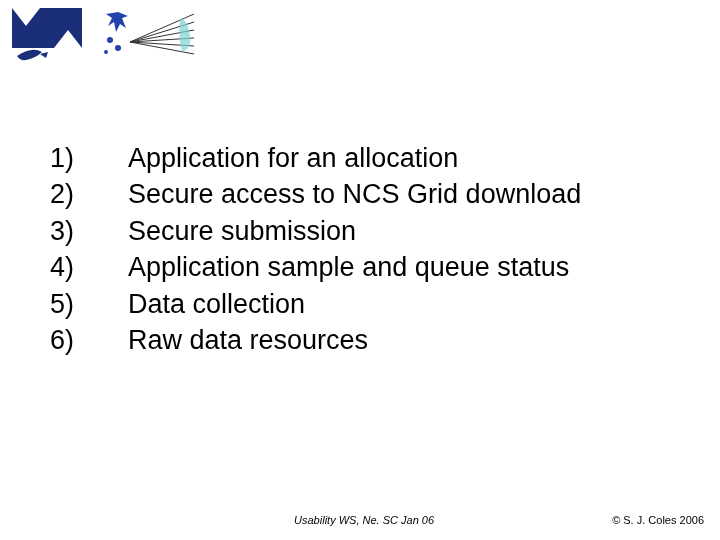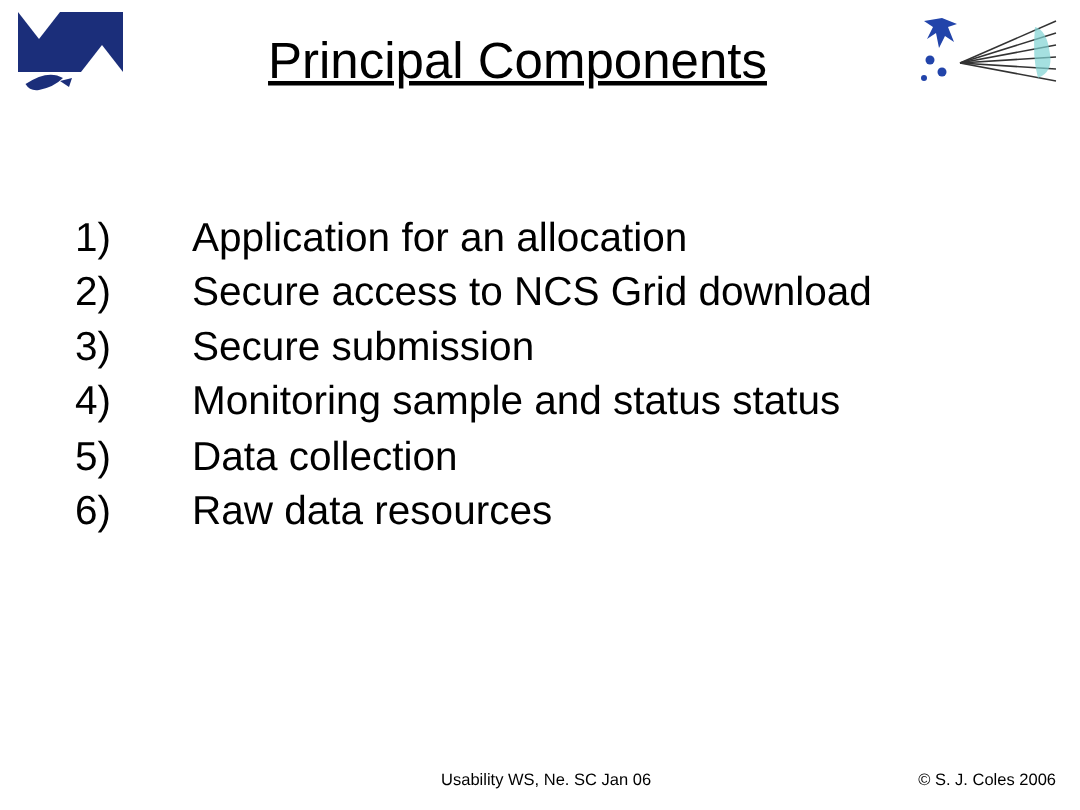--- a/index.html
+++ b/index.html
@@ -67,20 +67,21 @@
       display: flex;
       justify-content: space-between;
       align-items: flex-end;
       padding: 0 16px;
     }
     .footer-center {
       flex: 1;
       text-align: center;
       font-size: 11px;
       color: #000;
+      font-style: italic;
     }
     .footer-right {
       font-size: 11px;
       color: #000;
       text-align: left;
       padding-left: 20px;
     }
     .footer-left-spacer {
       width: 120px;
     }
@@ -91,21 +92,20 @@
 <div class="header">
   <div class="logo-left">
     <svg viewBox="0 0 70 62" width="70" height="62">
       <rect x="0" y="0" width="70" height="40" fill="#1b2e7a"></rect>
       <polygon points="0,0 28,0 14,18" fill="#ffffff"></polygon>
       <polygon points="70,40 42,40 56,22" fill="#ffffff"></polygon>
       <path d="M 5 48 Q 20 38 30 44 Q 24 50 14 52 Q 8 53 5 48 Z" fill="#1b2e7a"></path>
       <polygon points="28,46 36,44 34,50" fill="#1b2e7a"></polygon>
     </svg>
   </div>
-  <h1 class="title">Principal Components</h1>
   <div class="logo-right">
     <svg viewBox="0 0 100 52" width="100" height="52">
       <path d="M 8 6 L 14 10 L 10 18 L 16 14 L 18 24 L 22 16 L 28 20 L 24 10 L 30 8 L 20 4 Z" fill="#2244aa"></path>
       <circle cx="12" cy="32" r="3" fill="#2244aa"></circle>
       <circle cx="20" cy="40" r="3" fill="#2244aa"></circle>
       <circle cx="8" cy="44" r="2" fill="#2244aa"></circle>
       <line x1="32" y1="34" x2="96" y2="6" stroke="#333" stroke-width="1"></line>
       <line x1="32" y1="34" x2="96" y2="14" stroke="#333" stroke-width="1"></line>
       <line x1="32" y1="34" x2="96" y2="22" stroke="#333" stroke-width="1"></line>
       <line x1="32" y1="34" x2="96" y2="30" stroke="#333" stroke-width="1"></line>
@@ -125,21 +125,21 @@
     <div class="list-item">
       <span class="marker">2)</span>
       <span class="item-text">Secure access to NCS Grid download</span>
     </div>
     <div class="list-item">
       <span class="marker">3)</span>
       <span class="item-text">Secure submission</span>
     </div>
     <div class="list-item">
       <span class="marker">4)</span>
-      <span class="item-text">Monitoring sample and status status</span>
+      <span class="item-text">Application sample and queue status</span>
     </div>
     <div class="list-item">
       <span class="marker">5)</span>
       <span class="item-text">Data collection</span>
     </div>
     <div class="list-item">
       <span class="marker">6)</span>
       <span class="item-text">Raw data resources</span>
     </div>
   </div>

